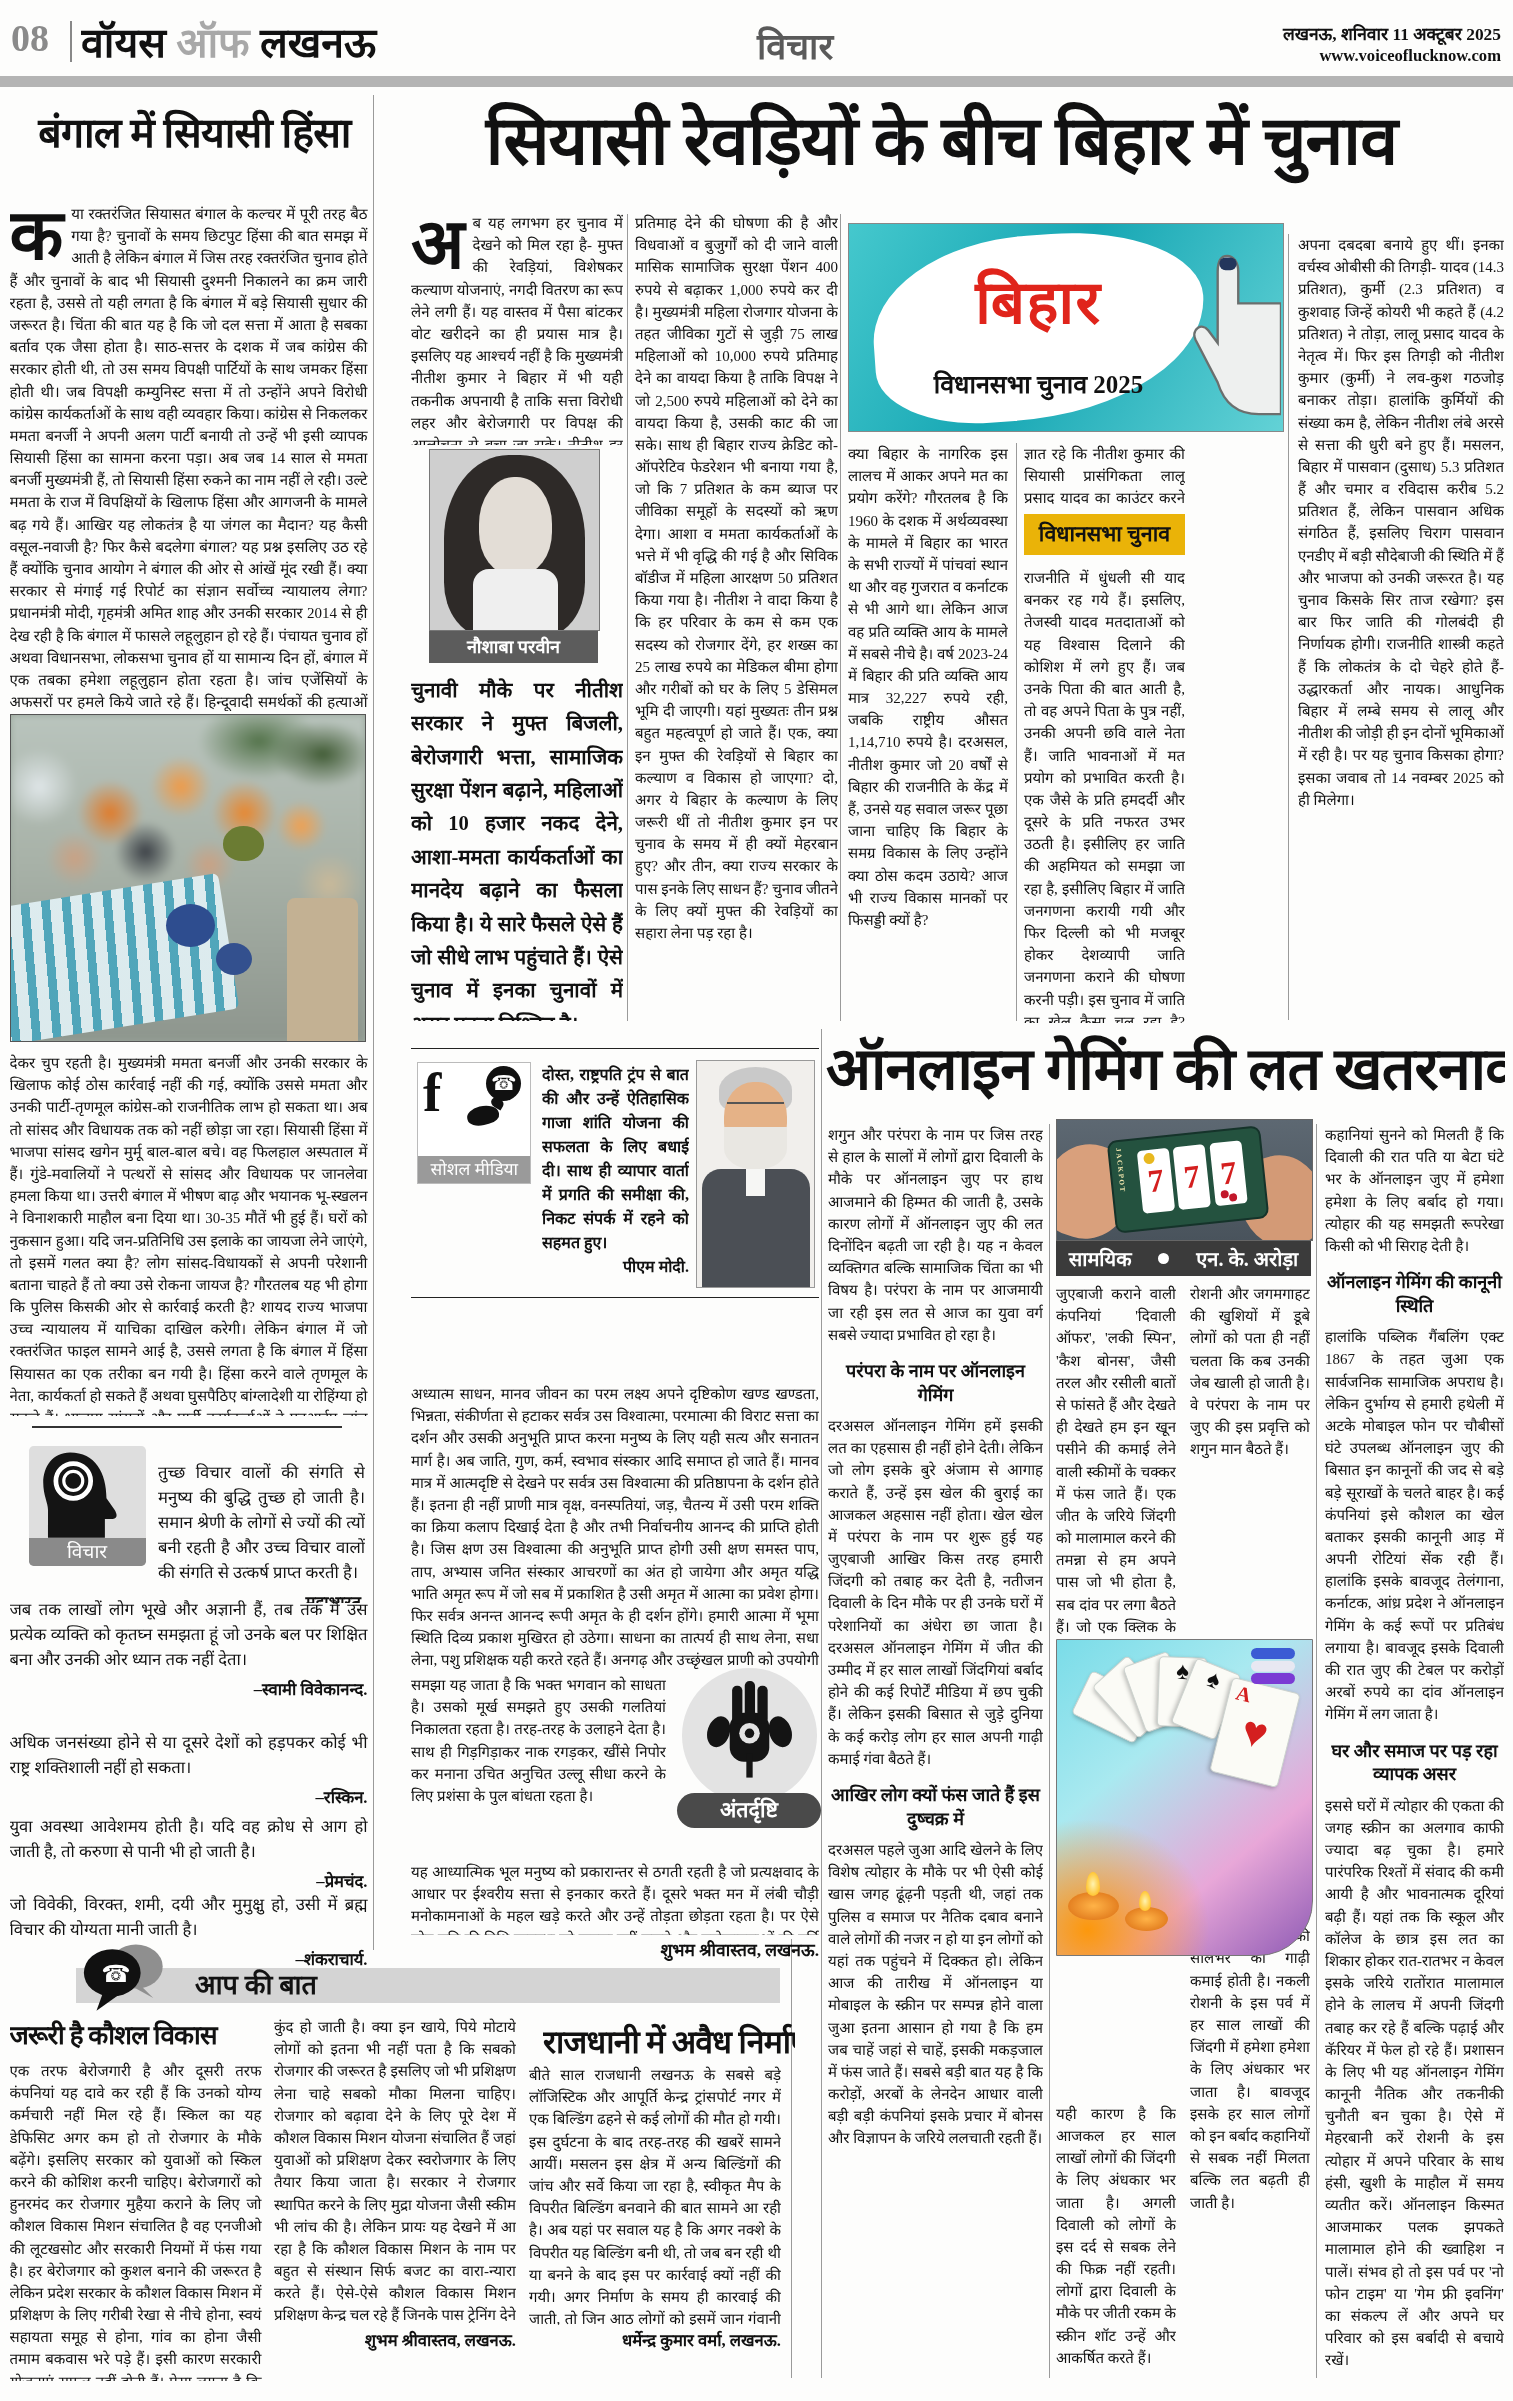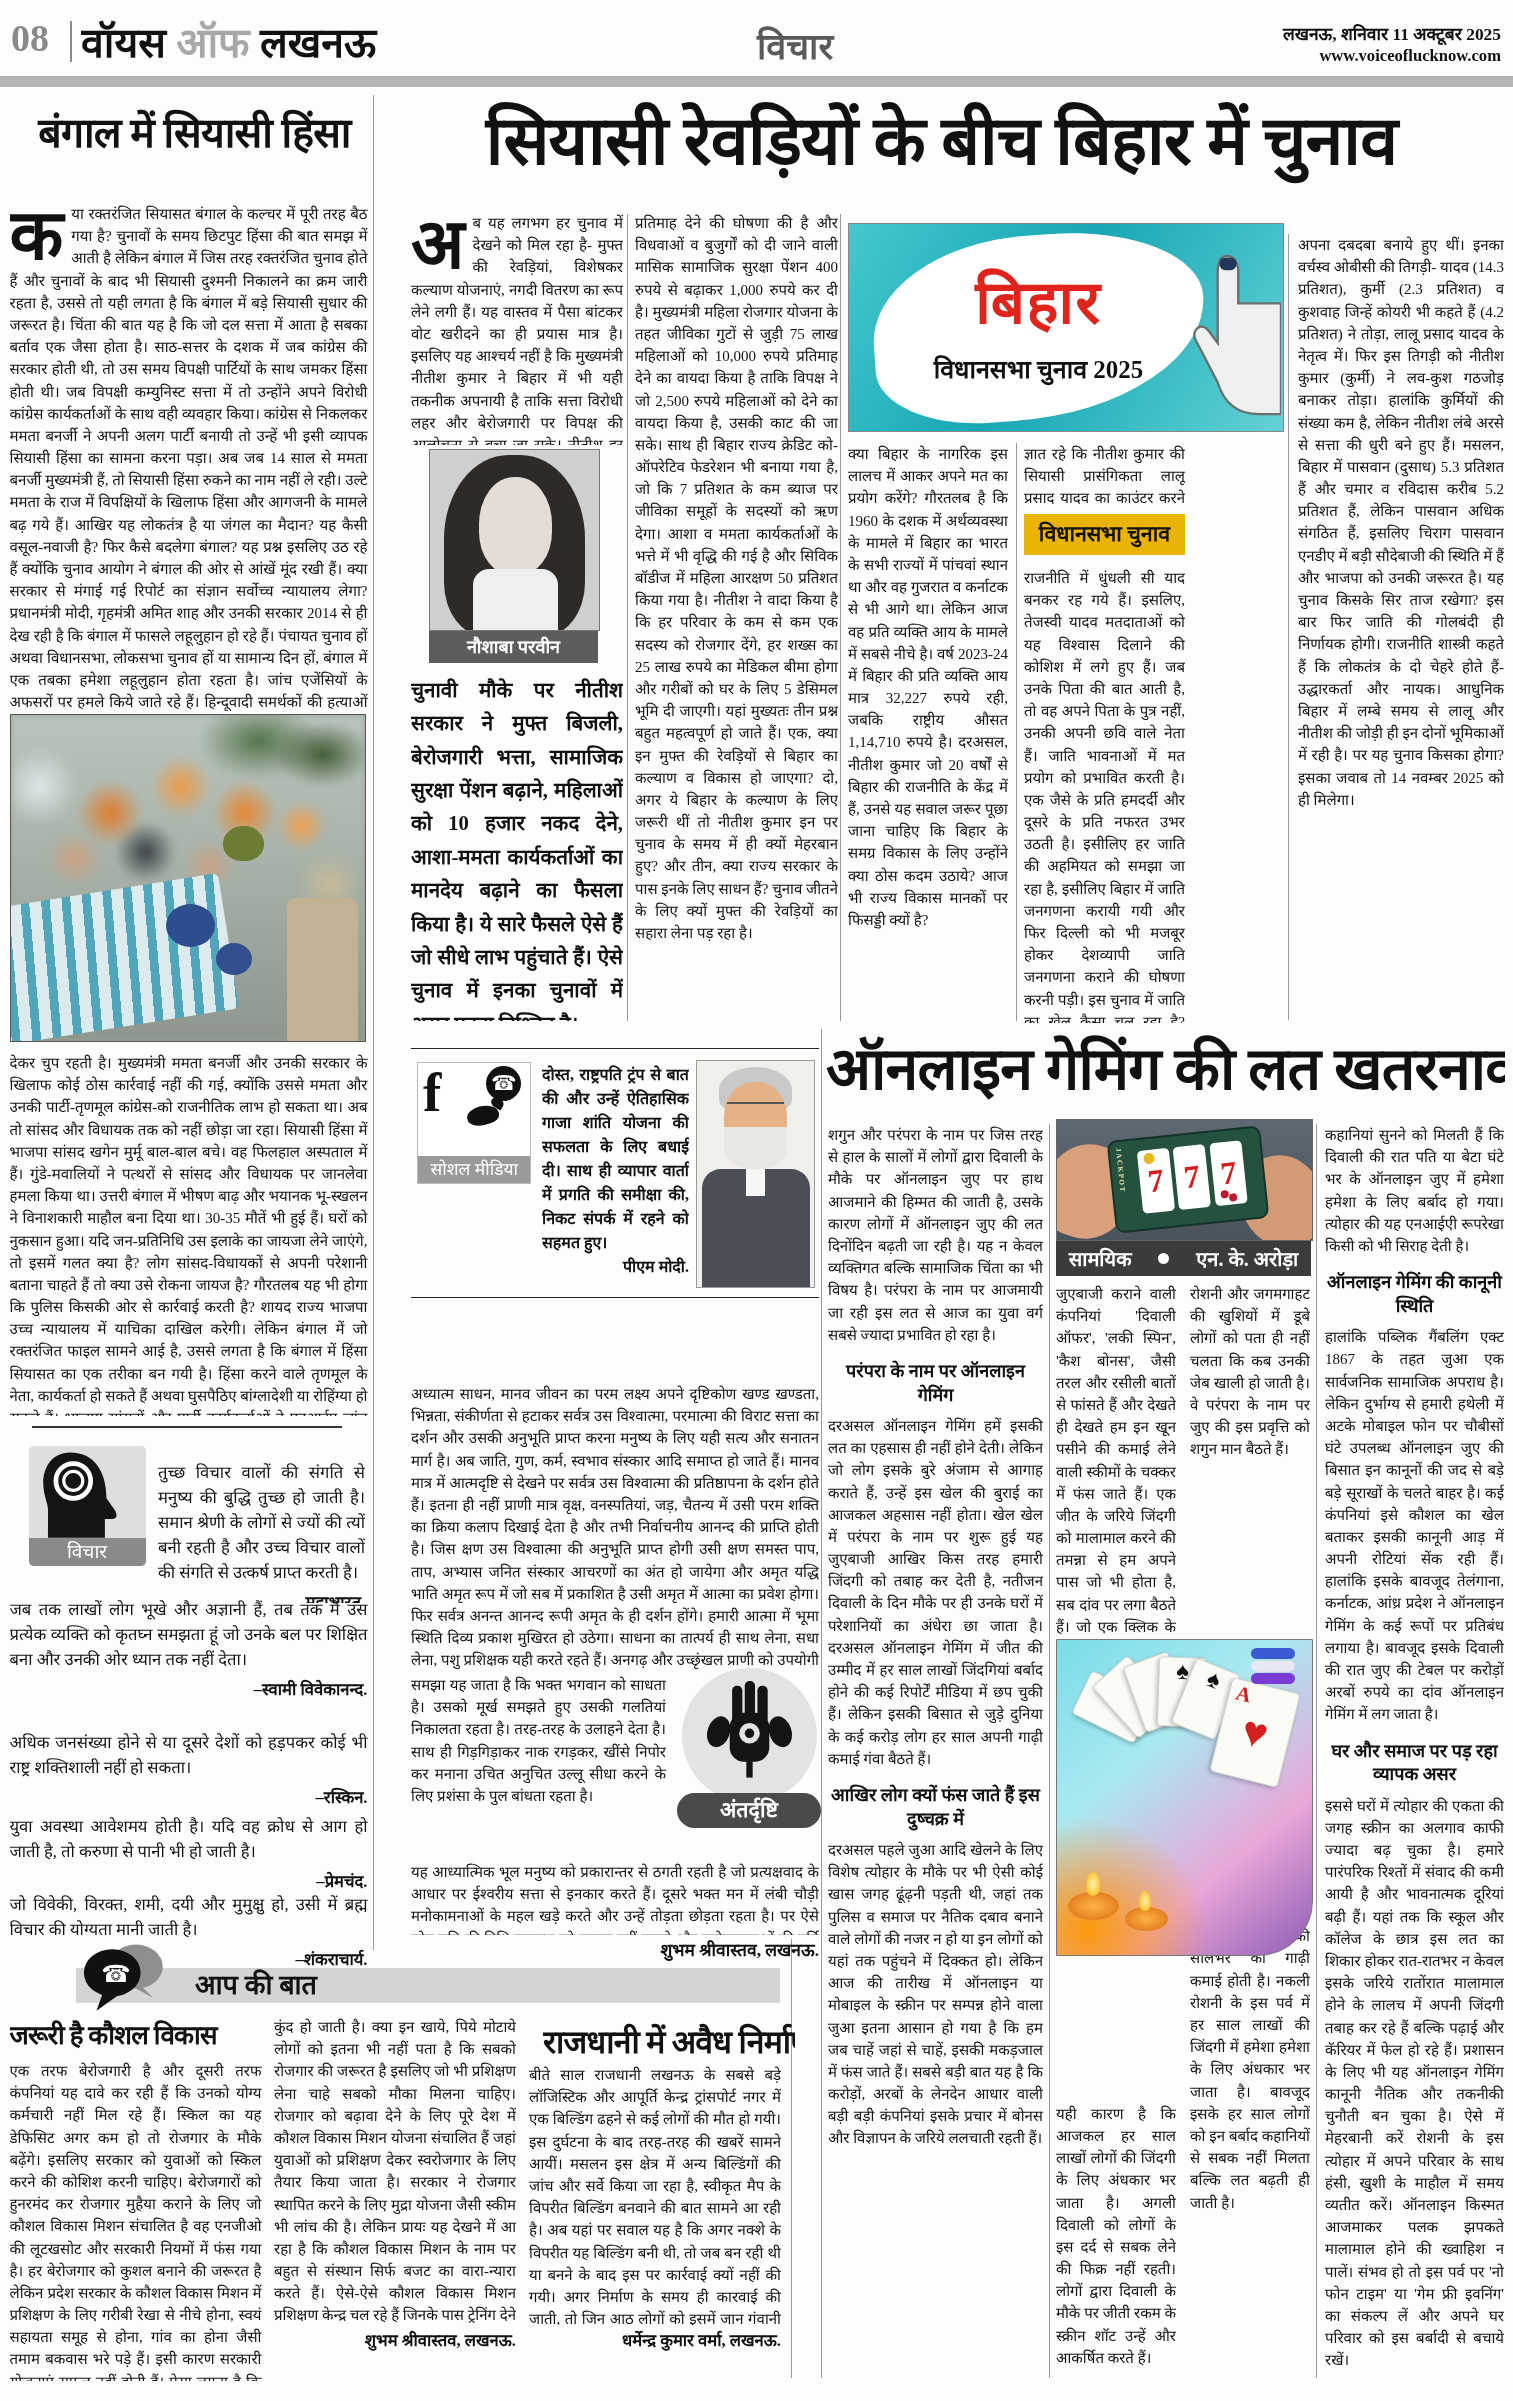--- a/index.html
+++ b/index.html
@@ -127,21 +127,21 @@
     <div class="ctr b" style="width:169px;height:32px;line-height:32px;background:#5c5c5c;color:#fff;font-size:18px;">नौशाबा परवीन</div>
   </div>
 
   <div class="abs clip b" style="left:411px;top:674px;width:212px;height:347px;font-size:20.6px;line-height:1.62;text-align:justify;">चुनावी मौके पर नीतीश सरकार ने मुफ्त बिजली, बेरोजगारी भत्ता, सामाजिक सुरक्षा पेंशन बढ़ाने, महिलाओं को 10 हजार नकद देने, आशा-ममता कार्यकर्ताओं का मानदेय बढ़ाने का फैसला किया है। ये सारे फैसले ऐसे हैं जो सीधे लाभ पहुंचाते हैं। ऐसे चुनाव में इनका चुनावों में असर पड़ना निश्चित है।</div>
 
   <div class="abs clip bt" style="left:635px;top:212px;width:203px;height:809px;">प्रतिमाह देने की घोषणा की है और विधवाओं व बुजुर्गों को दी जाने वाली मासिक सामाजिक सुरक्षा पेंशन 400 रुपये से बढ़ाकर 1,000 रुपये कर दी है। मुख्यमंत्री महिला रोजगार योजना के तहत जीविका गुटों से जुड़ी 75 लाख महिलाओं को 10,000 रुपये प्रतिमाह देने का वायदा किया है ताकि विपक्ष ने जो 2,500 रुपये महिलाओं को देने का वायदा किया है, उसकी काट की जा सके। साथ ही बिहार राज्य क्रेडिट को-ऑपरेटिव फेडरेशन भी बनाया गया है, जो कि 7 प्रतिशत के कम ब्याज पर जीविका समूहों के सदस्यों को ऋण देगा। आशा व ममता कार्यकर्ताओं के भत्ते में भी वृद्धि की गई है और सिविक बॉडीज में महिला आरक्षण 50 प्रतिशत किया गया है। नीतीश ने वादा किया है कि हर परिवार के कम से कम एक सदस्य को रोजगार देंगे, हर शख्स का 25 लाख रुपये का मेडिकल बीमा होगा और गरीबों को घर के लिए 5 डेसिमल भूमि दी जाएगी। यहां मुख्यतः तीन प्रश्न बहुत महत्वपूर्ण हो जाते हैं। एक, क्या इन मुफ्त की रेवड़ियों से बिहार का कल्याण व विकास हो जाएगा? दो, अगर ये बिहार के कल्याण के लिए जरूरी थीं तो नीतीश कुमार इन पर चुनाव के समय में ही क्यों मेहरबान हुए? और तीन, क्या राज्य सरकार के पास इनके लिए साधन हैं? चुनाव जीतने के लिए क्यों मुफ्त की रेवड़ियों का सहारा लेना पड़ रहा है।</div>
 
   <div class="abs clip" style="left:848px;top:223px;width:434px;height:207px;background:linear-gradient(120deg,#45c8cd 0%,#17a7b4 45%,#63d2d6 100%);border:0.8px solid #888;">
     <div class="abs" style="left:24px;top:11px;width:332px;height:184px;background:#fff;border-radius:52% 48% 64% 36% / 58% 42% 66% 34%;transform:rotate(-4deg);"></div>
     <div class="abs ctr b" style="left:47px;top:35px;width:285px;font-size:60px;color:#e0241b;letter-spacing:1.6px;">बिहार</div>
-    <div class="abs ctr b" style="left:47px;top:127px;width:285px;font-size:25px;color:#111;">विधानसभा चुनाव 2025</div>
+    <div class="abs ctr b" style="left:47px;top:142px;width:285px;font-size:25px;color:#111;">विधानसभा चुनाव 2025</div>
     <svg class="abs" style="right:1.6px;top:24px;" width="95" height="182" viewBox="0 0 120 230">
       <path d="M52 10 C44 10 40 18 40 30 L40 120 L28 104 C20 94 6 102 12 116 L40 170 C48 196 66 210 92 210 L120 210 L120 70 L66 70 L66 30 C66 18 60 10 52 10 Z" fill="#eef0ef" stroke="#6b6f6e" stroke-width="3"></path>
       <rect x="42" y="12" width="22" height="16" rx="8" fill="#23365c"></rect>
     </svg>
   </div>
 
   <div class="abs clip bt" style="left:848px;top:443px;width:160px;height:579px;">क्या बिहार के नागरिक इस लालच में आकर अपने मत का प्रयोग करेंगे? गौरतलब है कि 1960 के दशक में अर्थव्यवस्था के मामले में बिहार का भारत के सभी राज्यों में पांचवां स्थान था और वह गुजरात व कर्नाटक से भी आगे था। लेकिन आज वह प्रति व्यक्ति आय के मामले में सबसे नीचे है। वर्ष 2023-24 में बिहार की प्रति व्यक्ति आय मात्र 32,227 रुपये रही, जबकि राष्ट्रीय औसत 1,14,710 रुपये है। दरअसल, नीतीश कुमार जो 20 वर्षों से बिहार की राजनीति के केंद्र में हैं, उनसे यह सवाल जरूर पूछा जाना चाहिए कि बिहार के समग्र विकास के लिए उन्होंने क्या ठोस कदम उठाये? आज भी राज्य विकास मानकों पर फिसड्डी क्यों है?</div>
   <div class="abs clip bt" style="left:1024px;top:443px;width:161px;height:68px;">ज्ञात रहे कि नीतीश कुमार की सियासी प्रासंगिकता लालू प्रसाद यादव का काउंटर करने के लिए थी? लेकिन अब वह</div>
   <div class="abs ctr b clip" style="left:1024px;top:514px;width:161px;height:41px;line-height:41px;background:#eab308;font-size:21.4px;">विधानसभा चुनाव</div>
   <div class="abs clip bt" style="left:1024px;top:567px;width:161px;height:456px;">राजनीति में धुंधली सी याद बनकर रह गये हैं। इसलिए, तेजस्वी यादव मतदाताओं को यह विश्वास दिलाने की कोशिश में लगे हुए हैं। जब उनके पिता की बात आती है, तो वह अपने पिता के पुत्र नहीं, उनकी अपनी छवि वाले नेता हैं। जाति भावनाओं में मत प्रयोग को प्रभावित करती है। एक जैसे के प्रति हमदर्दी और दूसरे के प्रति नफरत उभर उठती है। इसीलिए हर जाति की अहमियत को समझा जा रहा है, इसीलिए बिहार में जाति जनगणना करायी गयी और फिर दिल्ली को भी मजबूर होकर देशव्यापी जाति जनगणना कराने की घोषणा करनी पड़ी। इस चुनाव में जाति का खेल कैसा चल रहा है? बिहार विधानसभा चुनाव में जाति का खेल जारी है। राज्य की जनसंख्या में 15.5 प्रतिशत सवर्ण जातियां, जिनमें ब्राह्मण, राजपूत, भूमिहार, कायस्थ व अशराफ मुस्लिम शामिल थे,</div>
@@ -227,21 +227,21 @@
 
   </div>
 
   <div class="abs clip gcol" style="left:1190px;top:1283px;width:120px;height:1097px;">
     <p class="bt">रोशनी और जगमगाहट की खुशियों में डूबे लोगों को पता ही नहीं चलता कि कब उनकी जेब खाली हो जाती है। वे परंपरा के नाम पर जुए की इस प्रवृत्ति को शगुन मान बैठते हैं।</p>
     <div class="spacer"></div>
     <p class="bt">दिवाली के मौके पर अनुमानतः आम लोग 15 से 20 हजार रुपये तक ऑनलाइन जुए में गंवा बैठते हैं जो उनकी सालभर की गाढ़ी कमाई होती है। नकली रोशनी के इस पर्व में हर साल लाखों की जिंदगी में हमेशा हमेशा के लिए अंधकार भर जाता है। बावजूद इसके हर साल लोगों को इन बर्बाद कहानियों से सबक नहीं मिलता बल्कि लत बढ़ती ही जाती है।</p>
   </div>
 
   <div class="abs clip gcol" style="left:1325px;top:1124px;width:179px;height:1256px;">
-    <p class="bt">कहानियां सुनने को मिलती हैं कि दिवाली की रात पति या बेटा घंटे भर के ऑनलाइन जुए में हमेशा हमेशा के लिए बर्बाद हो गया। त्योहार की यह एनआईएी रूपरेखा किसी को भी सिराह देती है।</p>
+    <p class="bt">कहानियां सुनने को मिलती हैं कि दिवाली की रात पति या बेटा घंटे भर के ऑनलाइन जुए में हमेशा हमेशा के लिए बर्बाद हो गया। त्योहार की यह समझती रूपरेखा किसी को भी सिराह देती है।</p>
     <div class="sub">ऑनलाइन गेमिंग की कानूनी स्थिति</div>
     <p class="bt">हालांकि पब्लिक गैंबलिंग एक्ट 1867 के तहत जुआ एक सार्वजनिक सामाजिक अपराध है। लेकिन दुर्भाग्य से हमारी हथेली में अटके मोबाइल फोन पर चौबीसों घंटे उपलब्ध ऑनलाइन जुए की बिसात इन कानूनों की जद से बड़े बड़े सूराखों के चलते बाहर है। कई कंपनियां इसे कौशल का खेल बताकर इसकी कानूनी आड़ में अपनी रोटियां सेंक रही हैं। हालांकि इसके बावजूद तेलंगाना, कर्नाटक, आंध्र प्रदेश ने ऑनलाइन गेमिंग के कई रूपों पर प्रतिबंध लगाया है। बावजूद इसके दिवाली की रात जुए की टेबल पर करोड़ों अरबों रुपये का दांव ऑनलाइन गेमिंग में लग जाता है।</p>
     <div class="sub">घर और समाज पर पड़ रहा व्यापक असर</div>
     <p class="bt">इससे घरों में त्योहार की एकता की जगह स्क्रीन का अलगाव काफी ज्यादा बढ़ चुका है। हमारे पारंपरिक रिश्तों में संवाद की कमी आयी है और भावनात्मक दूरियां बढ़ी हैं। यहां तक कि स्कूल और कॉलेज के छात्र इस लत का शिकार होकर रात-रातभर न केवल इसके जरिये रातोंरात मालामाल होने के लालच में अपनी जिंदगी तबाह कर रहे हैं बल्कि पढ़ाई और कॅरियर में फेल हो रहे हैं। प्रशासन के लिए भी यह ऑनलाइन गेमिंग कानूनी नैतिक और तकनीकी चुनौती बन चुका है। ऐसे में मेहरबानी करें रोशनी के इस त्योहार में अपने परिवार के साथ हंसी, खुशी के माहौल में समय व्यतीत करें। ऑनलाइन किस्मत आजमाकर पलक झपकते मालामाल होने की ख्वाहिश न पालें। संभव हो तो इस पर्व पर 'नो फोन टाइम' या 'गेम फ्री इवनिंग' का संकल्प लें और अपने घर परिवार को इस बर्बादी से बचाये रखें।</p>
   </div>
 
   <div class="abs clip" style="left:1056px;top:1639px;width:255px;height:315px;border-radius:0 0 55px 0;border:0.8px solid #777;background:
       radial-gradient(174px 158px at 12% 92%, rgba(255,150,0,.95), rgba(255,150,0,0) 70%),
       linear-gradient(140deg,#7adce8 0%,#a9e9f0 35%,#e8a7d8 70%,#8f5bb5 100%);">
     <div class="card" style="left:32px;top:32px;width:46px;height:68px;transform:rotate(-64deg);"></div>

